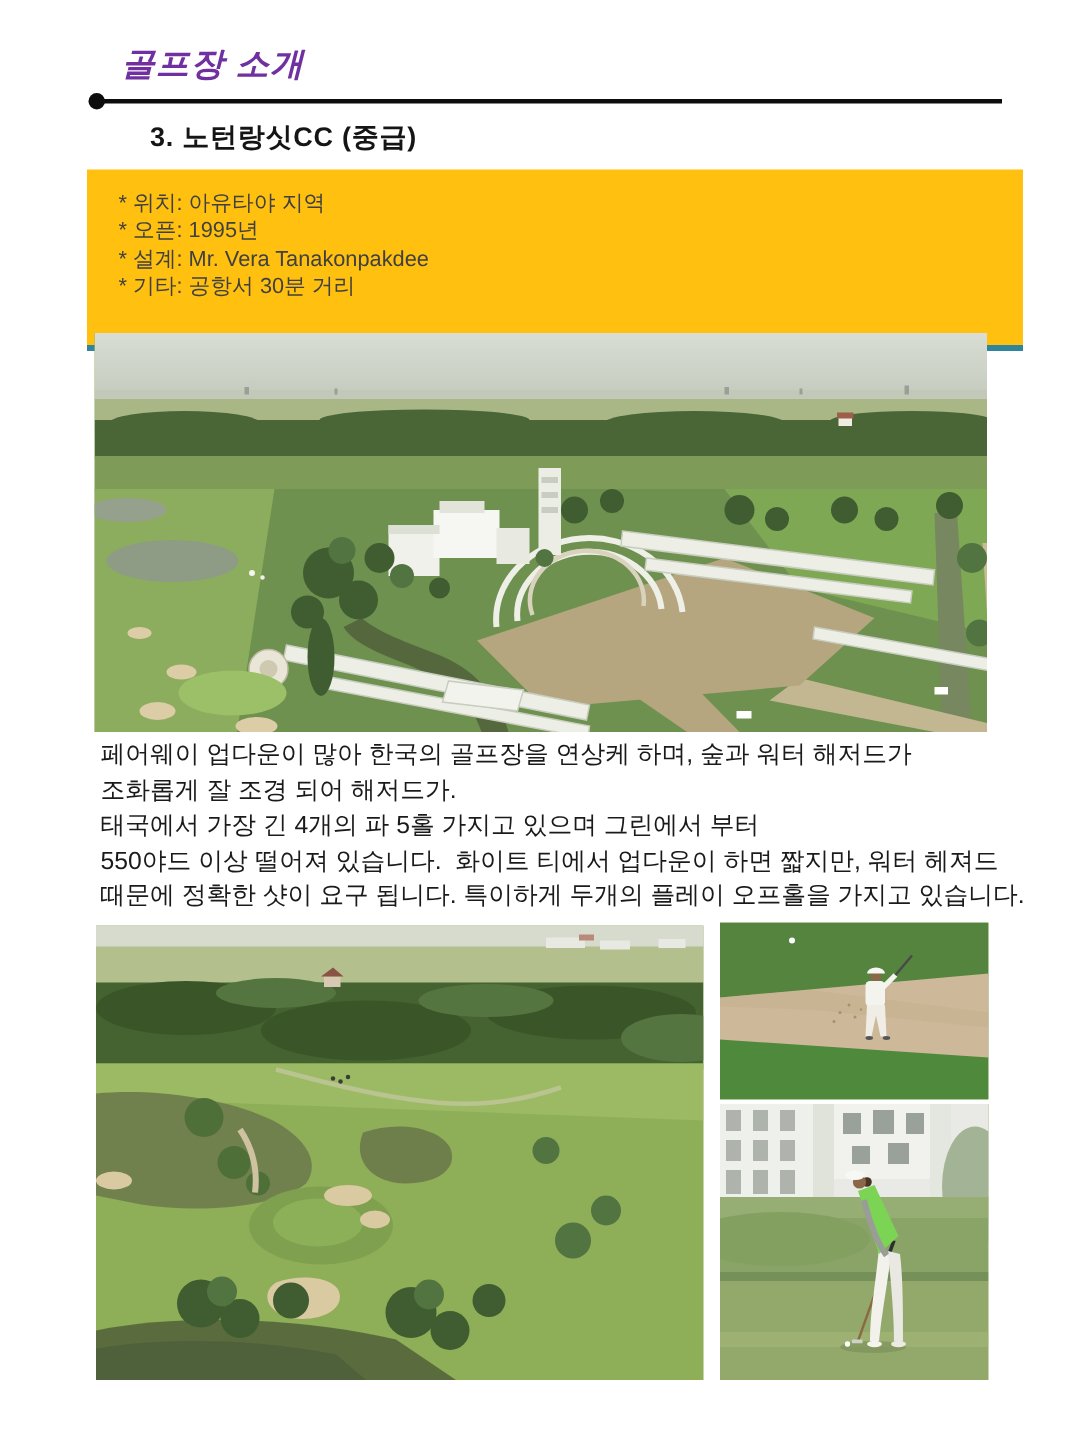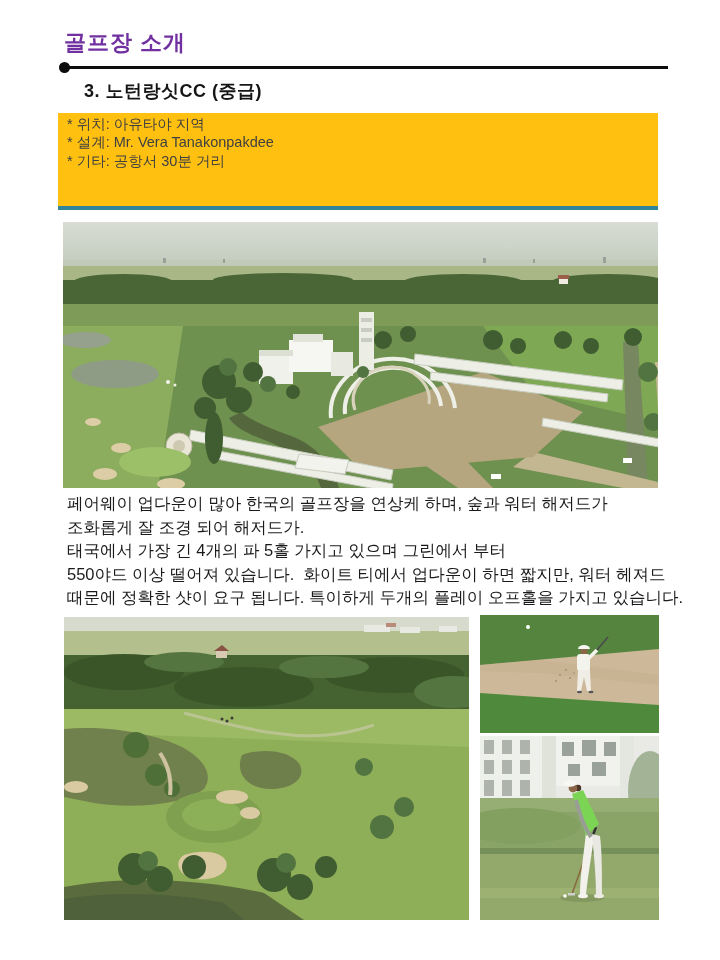--- a/index.html
+++ b/index.html
@@ -4,41 +4,42 @@
 <style>
   html,body{margin:0;padding:0;}
   body{
     width:720px;height:960px;background:#ffffff;
     font-family:"Liberation Sans","DejaVu Sans",sans-serif;
     position:relative;overflow:hidden;
   }
   .abs{position:absolute;}
 
   .page-title{
-    left:64px;top:28px;
+    left:81px;top:28px;
     font-size:22px;font-weight:bold;color:#7030A0;
     letter-spacing:1px;
+    font-style:italic;
   }
   .title-divider{
     left:64px;top:66px;width:604px;height:3px;background:#0d0d0d;
   }
   .divider-dot{
     left:59px;top:62px;width:11px;height:11px;border-radius:50%;background:#0d0d0d;
   }
   .course-heading{
-    left:84px;top:79px;
+    left:100px;top:79px;
     font-size:18px;font-weight:bold;color:#151515;
     letter-spacing:0.5px;
   }
 
   .info-box{
     left:58px;top:113px;width:600px;height:93px;
     background:#FFC010;border-bottom:4px solid #31859B;
     box-sizing:content-box;
-    padding:0;
+    padding:12px;
   }
   .info-box .line{
     padding-left:9px;
     font-size:14.5px;line-height:18.4px;color:#404040;
     white-space:pre;
   }
   .info-box .line:first-child{padding-top:2px;}
 
   .photo{overflow:hidden;background:#9db173;}
   .photo svg{display:block;width:100%;height:100%;}
@@ -56,20 +57,21 @@
 </head>
 <body>
 
 <div class="abs page-title">골프장 소개</div>
 <div class="abs title-divider"></div>
 <div class="abs divider-dot"></div>
 <div class="abs course-heading">3. 노턴랑싯CC (중급)</div>
 
 <div class="abs info-box">
   <div class="line">* 위치: 아유타야 지역</div>
+  <div class="line">* 오픈: 1995년</div>
   <div class="line">* 설계: Mr. Vera Tanakonpakdee</div>
   <div class="line">* 기타: 공항서 30분 거리</div>
 </div>
 
 <div class="abs photo photo-main">
   <svg viewBox="0 0 595 266" preserveAspectRatio="none" aria-hidden="true">
     <defs>
       <linearGradient id="sky" x1="0" y1="0" x2="0" y2="1">
         <stop offset="0" stop-color="#d9ddd4"></stop>
           <stop offset="1" stop-color="#c3cbbd"></stop>

